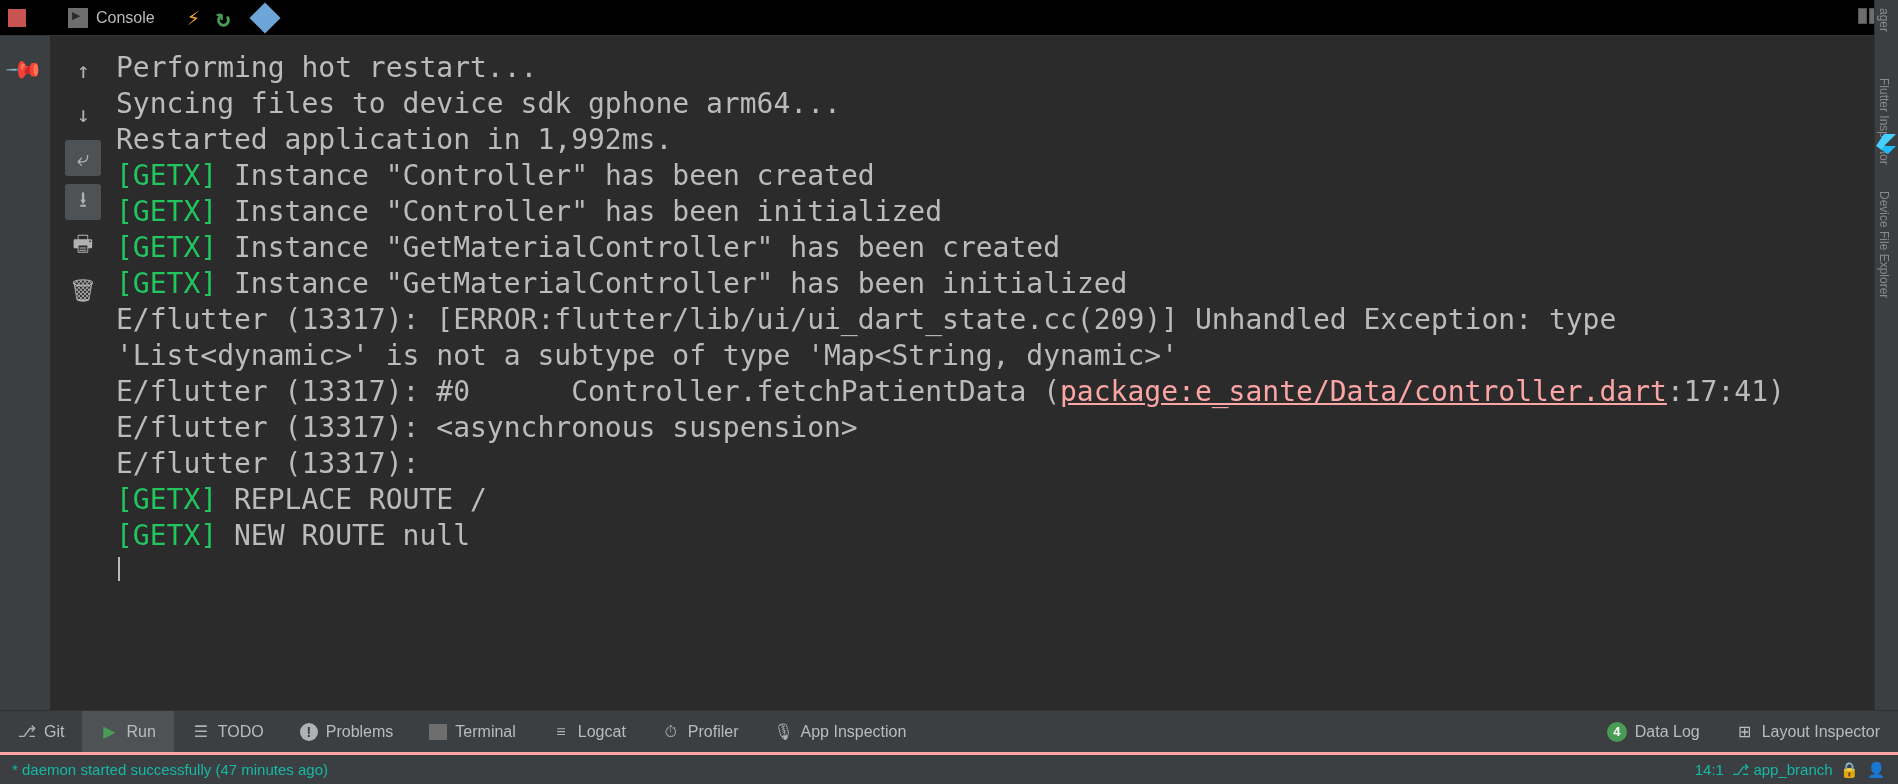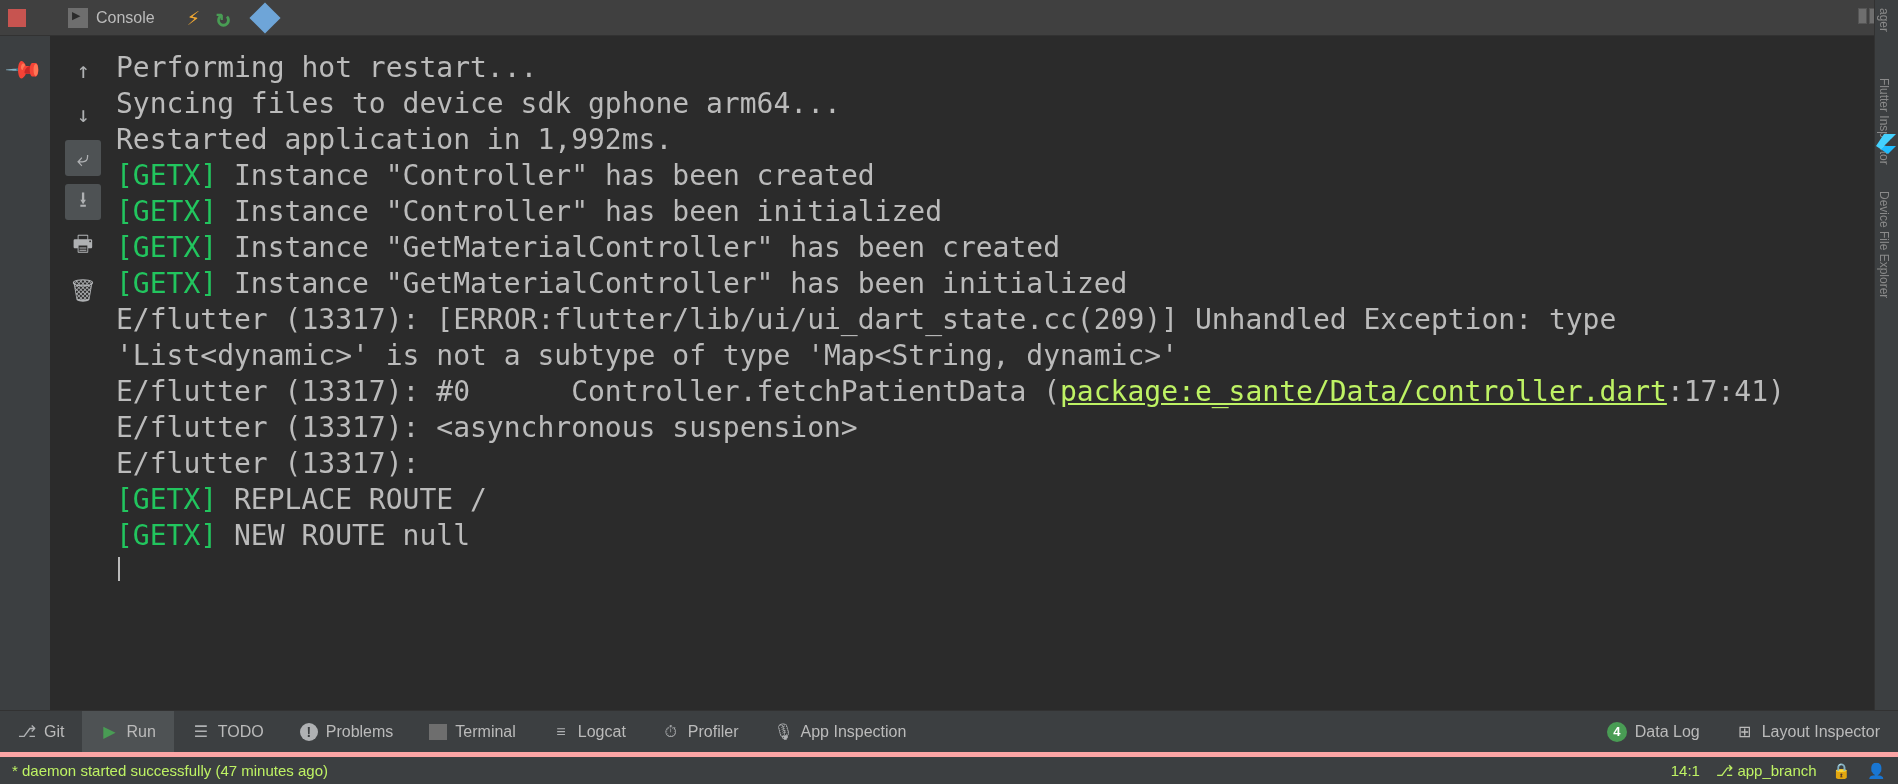--- a/index.html
+++ b/index.html
@@ -11,21 +11,21 @@
       font-family: 'Menlo', 'Consolas', monospace;
       background: #2b2b2b;
       color: #bbbbbb;
       width: 1898px;
       height: 784px;
       overflow: hidden;
       position: relative;
     }
     .top-toolbar {
       height: 36px;
-      background: #404040;
+      background: #000000;
       border-bottom: 1px solid #323232;
       display: flex;
       align-items: center;
       padding-left: 8px;
     }
     .stop-btn {
       width: 18px;
       height: 18px;
       background: #c75450;
       margin-right: 30px;
@@ -143,21 +143,21 @@
       padding-top: 8px;
     }
     .log-line {
       color: #bbbbbb;
       font-family: 'Menlo', 'Monaco', 'Consolas', monospace;
     }
     .log-tag {
       color: #22c55e;
     }
     .log-link {
-      color: #bef264;
+      color: #fca5a5;
       text-decoration: underline;
       cursor: pointer;
     }
     .caret {
       display: inline-block;
       width: 2px;
       height: 24px;
       background: #bbbbbb;
       margin-left: 2px;
     }
@@ -265,34 +265,34 @@
       justify-content: center;
       font-weight: bold;
     }
     .status-bar {
       position: absolute;
       bottom: 0;
       left: 0;
       right: 0;
       height: 32px;
       background: #3c3f41;
-      border-top: 5px solid #fca5a5;
+      border-top: 3px solid #fca5a5;
       display: flex;
       align-items: center;
       padding: 0 12px;
       font-family: -apple-system, 'Segoe UI', sans-serif;
       font-size: 15px;
-      color: #bef264;
+      color: #14b8a6;
       justify-content: center;
     }
     .status-right {
       margin-left: auto;
       display: flex;
       align-items: center;
-      gap: 16px;
+      gap: 8px;
     }
   </style>
 </head>
 <body>
 
 <div class="top-toolbar">
   <div class="stop-btn"></div>
   <div class="console-tab">
     <span class="console-icon"></span>
     <span>Console</span>

